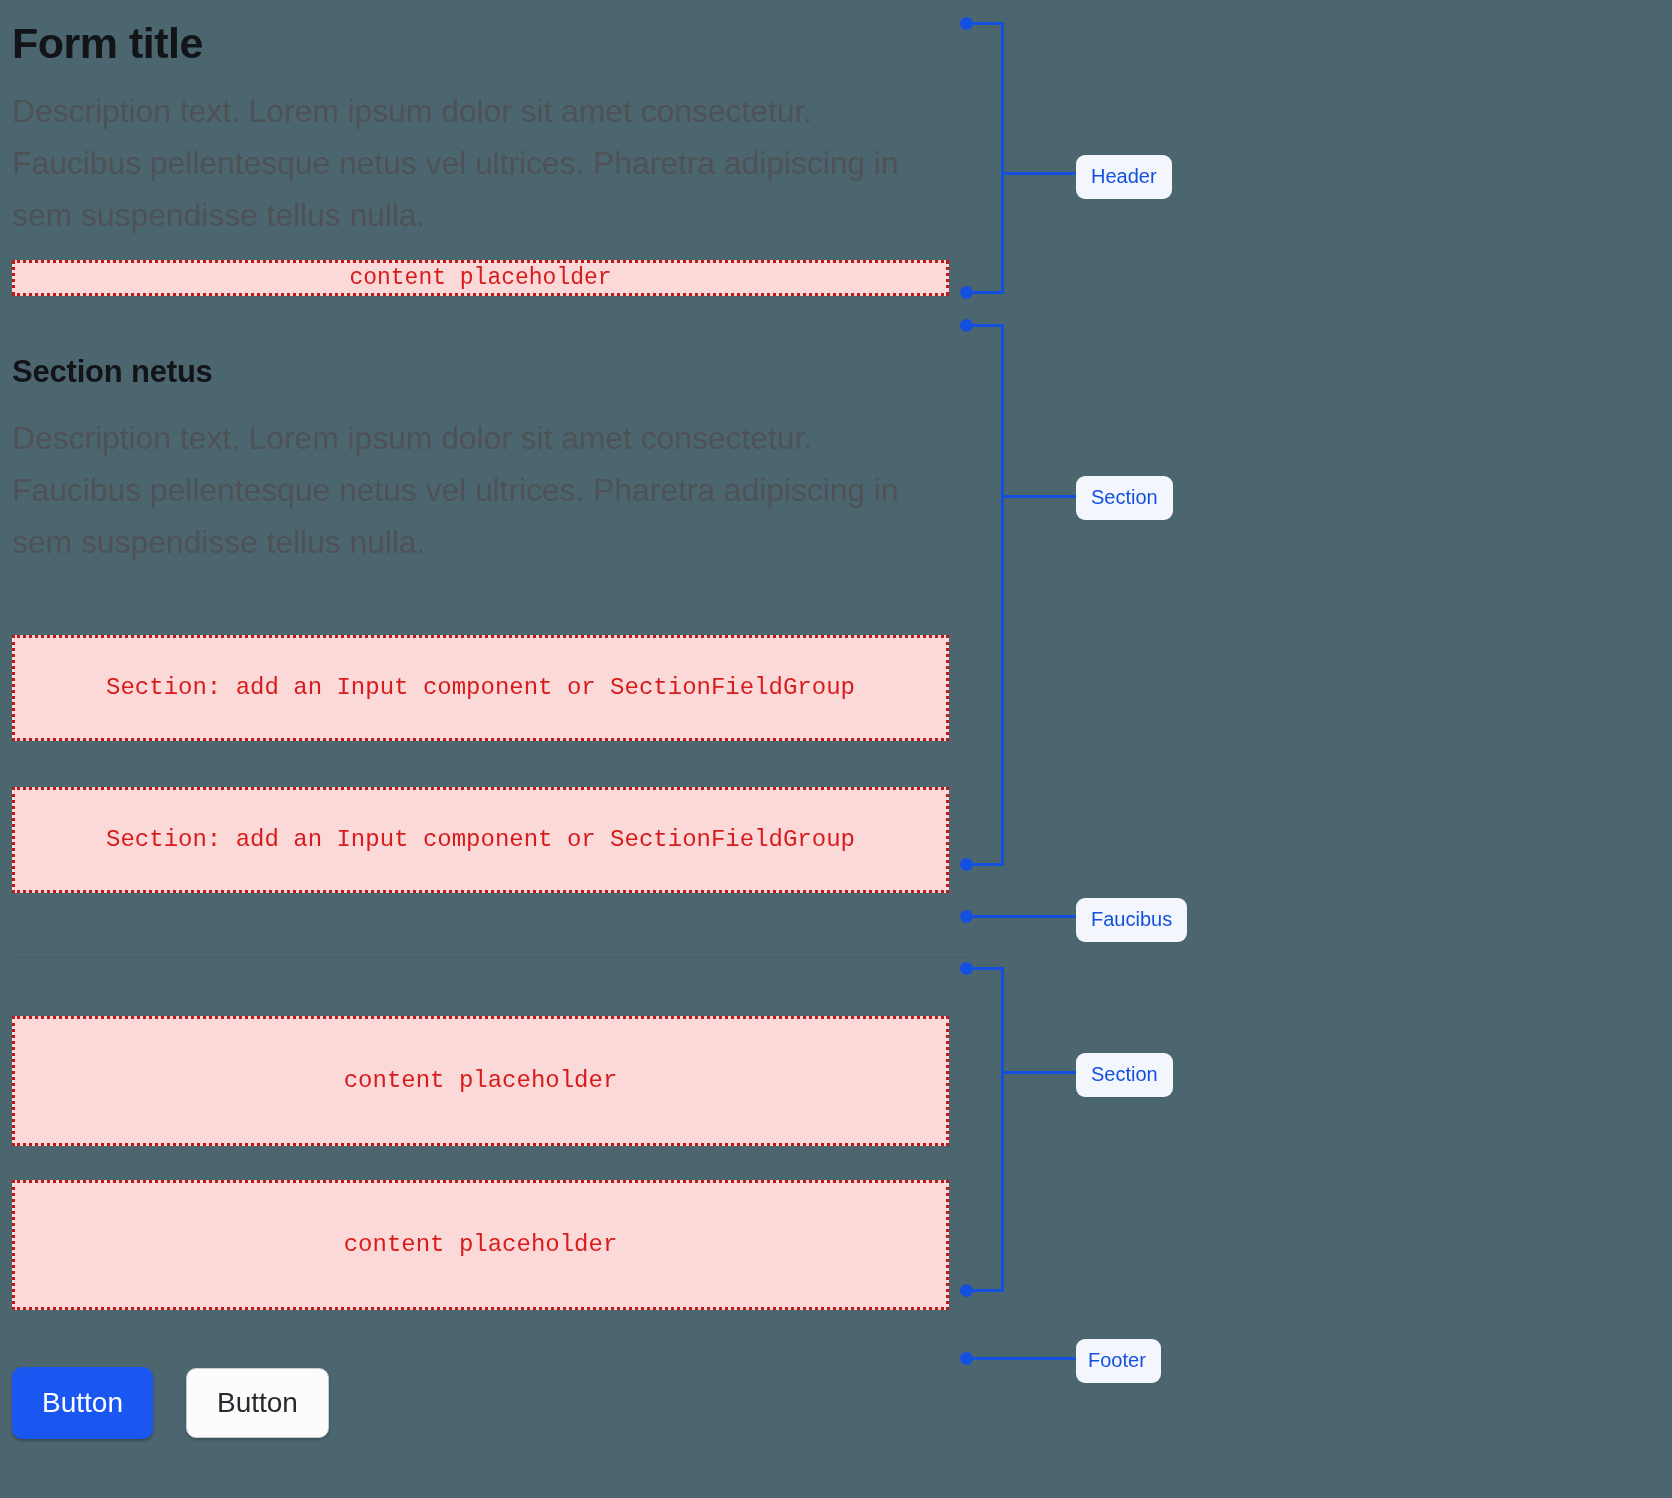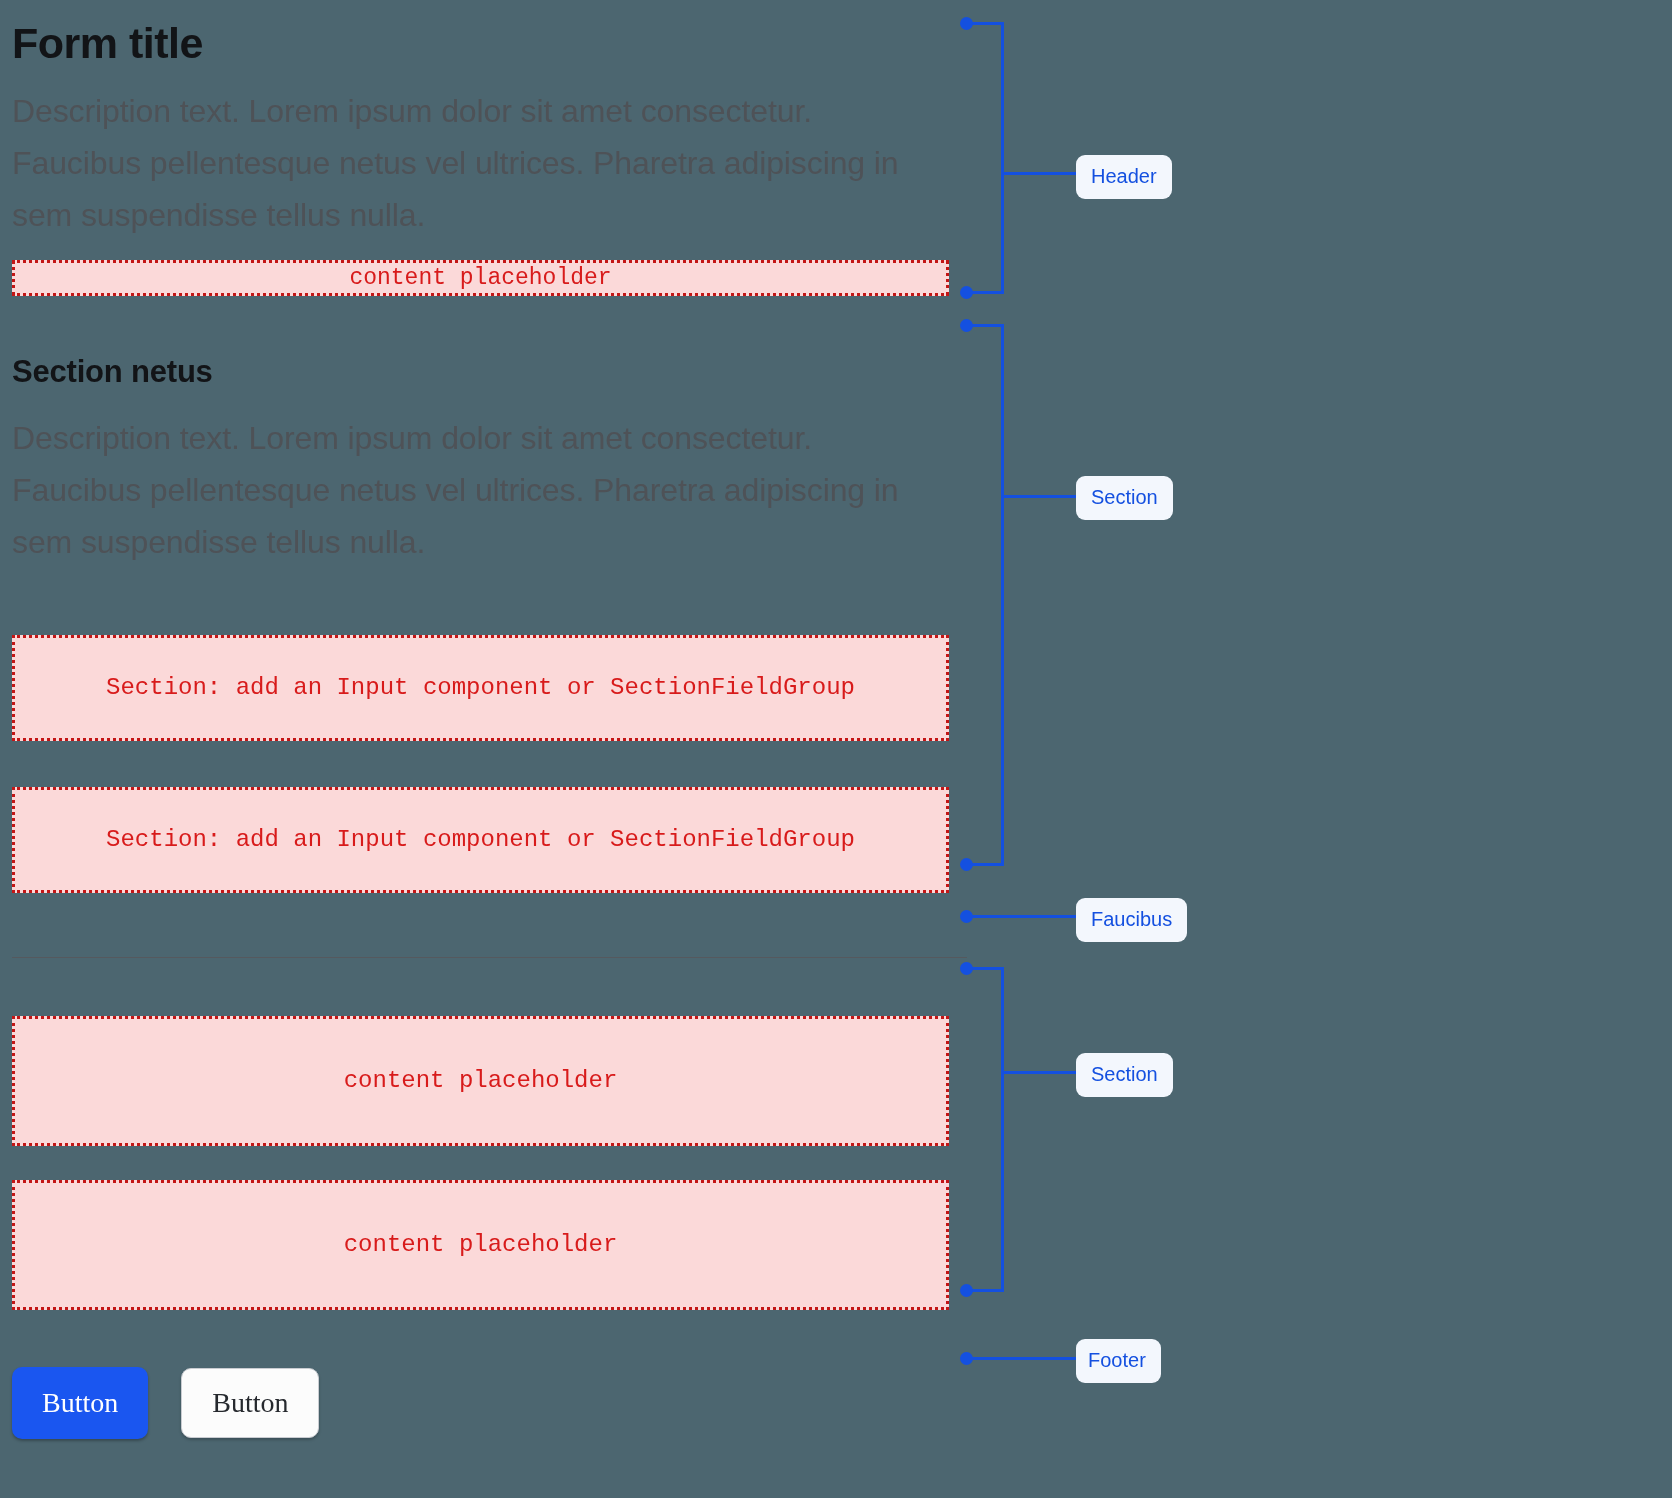--- a/index.html
+++ b/index.html
@@ -91,21 +91,21 @@
     width:955px;
   }
 
   
   .footer-row{
     display:flex;
     align-items:center;
     gap:33px;
   }
   .btn{
-    font-family:Liberation Serif, serif;
+    font-family:Liberation Sans, sans-serif;
     font-size:28px;
     line-height:1;
     border-radius:10px;
     cursor:pointer;
     display:inline-flex;
     align-items:center;
     justify-content:center;
   }
   .btn-primary{
     background:var(--btn-primary);

